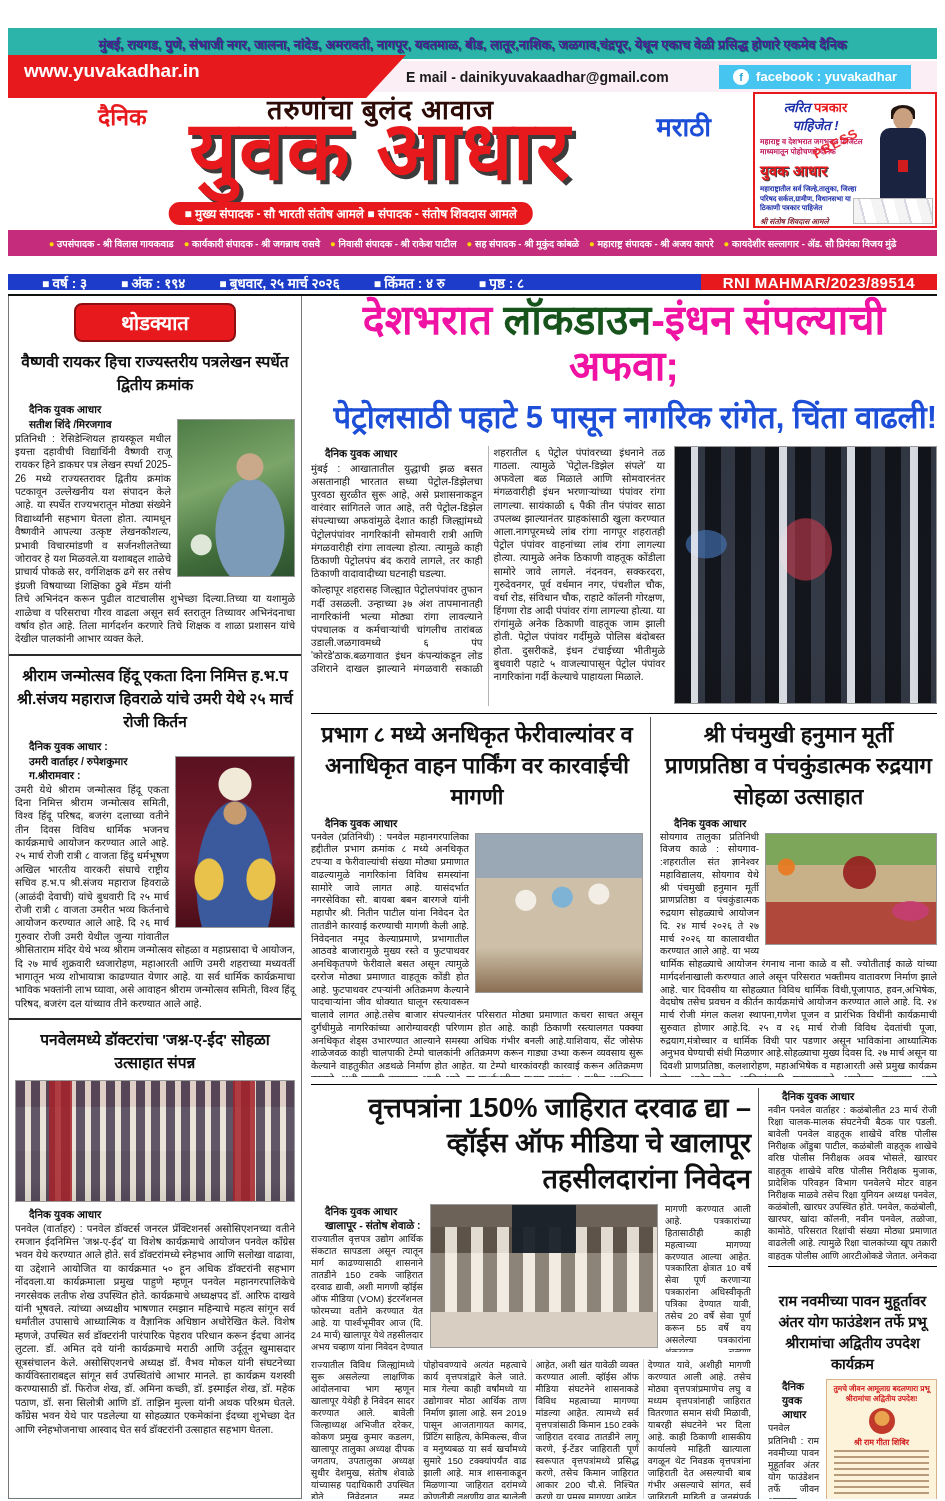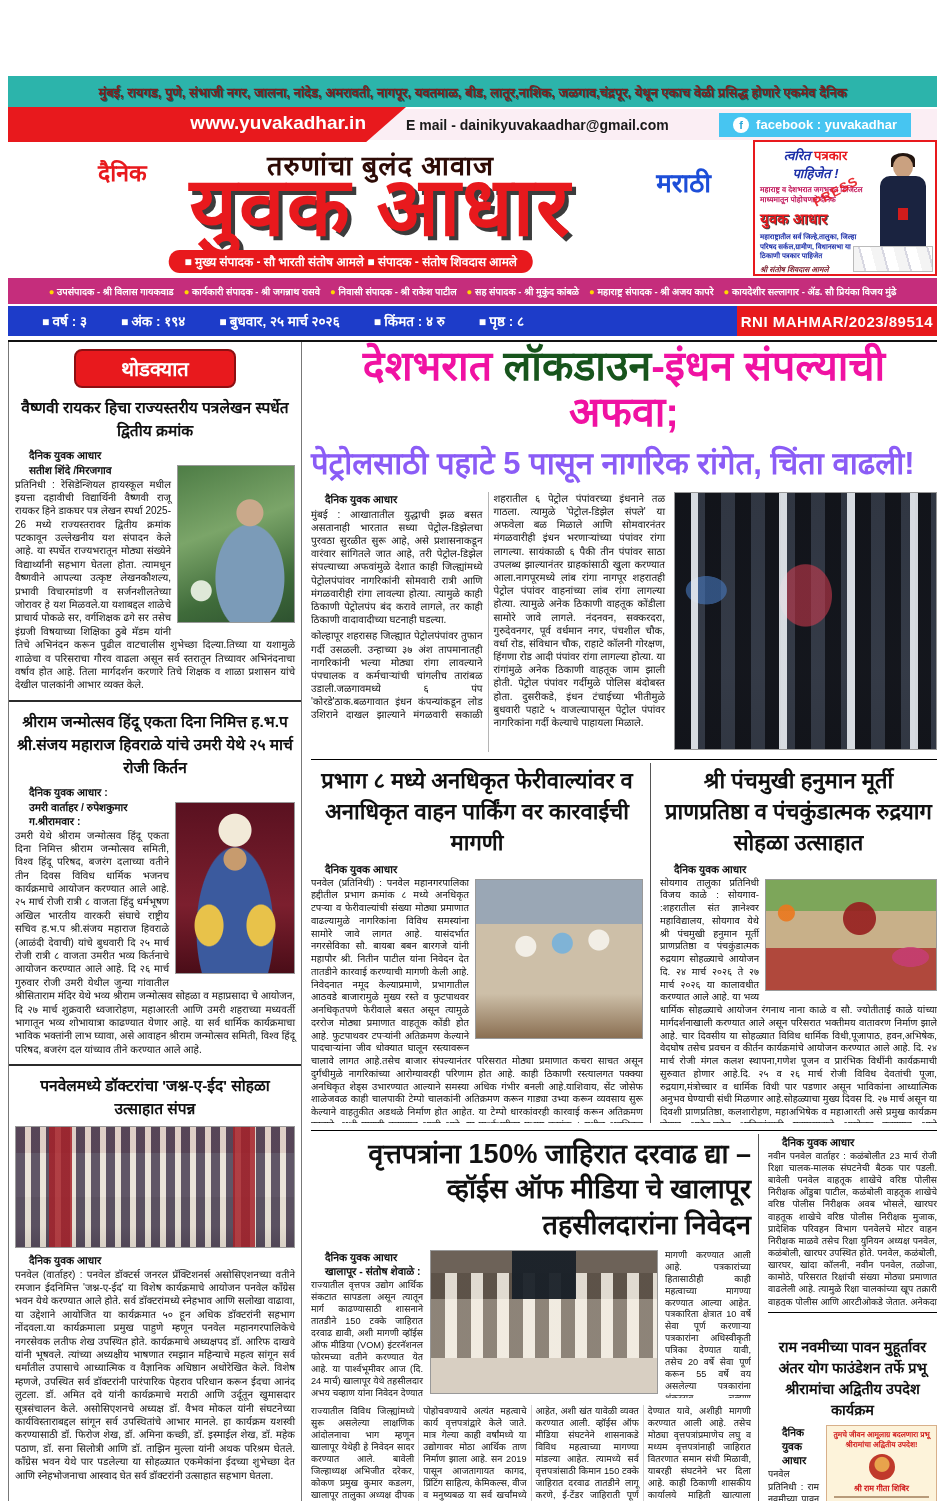--- a/index.html
+++ b/index.html
@@ -3,34 +3,34 @@
 <meta charset="utf-8">
 <style>
   *{margin:0;padding:0;box-sizing:border-box;}
   html,body{background:#fff;}
   body{width:945px;height:1501px;position:relative;overflow:hidden;
        font-family:"Liberation Sans","DejaVu Sans",sans-serif;color:#111;}
   .page{position:absolute;inset:0;padding:0 8px;}
 
   
   .top-gap{height:28px;}
-  .cities-bar{height:31px;background:#2cb4ab;color:#7f1d1d;font-weight:bold;font-size:13px;
-              display:flex;align-items:center;justify-content:center;text-shadow:1px 1px 0 #0a6b66;margin-top:48px;}
+  .cities-bar{height:31px;background:#2cb4ab;color:#4c1d95;font-weight:bold;font-size:13px;
+              display:flex;align-items:center;justify-content:center;text-shadow:1px 1px 0 #0a6b66;}
   .contact-row{height:31px;background:#fbeef4;display:flex;align-items:center;margin-top:2px;}
   .site-ribbon{background:#e8191d;color:#fff;font-weight:bold;font-size:19px;line-height:1;
-               padding:6px 40px 10px 16px;width:398px;clip-path:polygon(0 0,100% 0,90% 100%,0 100%);text-align:right;}
+               padding:6px 40px 18px 16px;width:398px;clip-path:polygon(0 0,100% 0,90% 100%,0 100%);}
   .email-txt{flex:1;text-align:left;font-size:14px;color:#1a1a1a;font-weight:bold;}
   .fb-box{background:#47c5f1;color:#fff;font-weight:bold;font-size:13px;padding:4px 14px;
           display:flex;align-items:center;gap:7px;margin-right:26px;}
   .fb-circle{background:#fff;color:#2da8d8;width:16px;height:16px;border-radius:50%;
              font-size:11px;line-height:16px;text-align:center;font-weight:900;}
 
   
   .masthead-row{height:136px;display:flex;}
-  .masthead-main{flex:1;position:relative;margin-top:8px;}
+  .masthead-main{flex:1;position:relative;}
   .mh-daily{position:absolute;left:90px;top:8px;color:#e8191d;font-size:23px;font-weight:900;}
   .mh-tagline{position:absolute;left:0;right:0;top:-2px;text-align:center;font-size:27px;
               font-weight:900;color:#2d0b06;letter-spacing:1px;}
   .mh-lang{position:absolute;right:42px;top:16px;color:#1d4ed8;font-size:26px;font-weight:900;}
   .mh-title{position:absolute;left:0;right:0;top:18px;text-align:center;font-size:82px;
             font-weight:900;color:#e8191d;text-shadow:4px 4px 0 #3c3c3c;letter-spacing:2px;
             line-height:1;}
   .mh-pill{position:absolute;left:46%;transform:translateX(-50%);bottom:3px;background:#e8191d;
            color:#fff;font-size:12px;font-weight:bold;padding:3px 16px;border-radius:11px;
            white-space:nowrap;}
@@ -53,26 +53,26 @@
   .rep-body{position:absolute;left:6px;top:20px;width:46px;height:80px;border-radius:10px 10px 0 0;background:#1a2340;}
   .rep-mic{position:absolute;left:24px;top:52px;width:10px;height:12px;background:#d01c1c;}
   .ra-papers{position:absolute;right:2px;bottom:2px;width:80px;height:26px;
              background:repeating-linear-gradient(75deg,#f4f4f4 0 10px,#d8d8e2 10px 12px,#fff 12px 22px);
              border:1px solid #bbb;}
 
   
   .editors-strip{height:26px;background:#c52d7c;color:#fff;display:flex;align-items:center;
                  justify-content:center;gap:10px;margin-top:2px;font-size:9.5px;font-weight:bold;white-space:nowrap;overflow:hidden;}
   .ed-item::before{content:"● ";color:#ffd800;}
-  .issue-bar{height:30px;background:#1d3cc9;color:#fff;display:flex;align-items:center;
-             margin-top:2px;font-weight:bold;font-size:13.5px;}
+  .issue-bar{height:16px;background:#1d3cc9;color:#fff;display:flex;align-items:flex-start;
+             margin-top:18px;font-weight:bold;font-size:13.5px;}
   .ib-item{margin-left:34px;}
   .ib-item::before{content:"■ ";font-size:12px;}
   .ib-rni{margin-left:auto;background:#e8191d;height:100%;display:flex;align-items:center;
-          padding:0 4px;font-size:15px;letter-spacing:.5px;}
+          padding:0 22px;font-size:15px;letter-spacing:.5px;}
 
   
   .content{display:flex;margin-top:4px;border-top:2px solid #111;height:1205px;overflow:hidden;}
   .left-col{width:294px;border:1px solid #777;border-top:none;padding:5px 6px;overflow:hidden;}
   .main-col{flex:1;padding-left:9px;overflow:hidden;}
 
   .brief-box{width:162px;margin:2px auto 8px;background:#e8191d;color:#fff;font-size:20px;
              font-weight:900;text-align:center;padding:4px 0;border-radius:8px;border:2px solid #8d0f12;}
   .lc-headline{font-size:15.5px;font-weight:800;text-align:center;line-height:1.5;margin:3px 0 5px;}
   .byline{font-weight:800;font-size:10.5px;margin:1px 0 1px 14px;}
@@ -114,21 +114,21 @@
                radial-gradient(ellipse at 85% 70%,rgba(200,60,120,.8) 0 18px,rgba(0,0,0,0) 19px),
                linear-gradient(180deg,#7da65a 0 28%,#c8b089 28% 62%,#b0483c 62% 100%);}
   .photo-vom{width:228px;height:144px;
     background:linear-gradient(90deg,rgba(0,0,0,0) 0 36%,rgba(25,32,40,.95) 36% 64%,rgba(0,0,0,0) 64%) 0 0/100% 34% no-repeat,
                repeating-linear-gradient(90deg,rgba(80,70,60,.55) 0 14px,rgba(245,240,230,.85) 14px 26px) 0 40%/100% 60% no-repeat,
                linear-gradient(180deg,#6d6258 0 34%,#d8cfc2 34% 100%);}
 
   
   .main-headline{text-align:center;font-size:41px;font-weight:900;line-height:1.12;margin-top:2px;}
   .hl-pink{color:#f012a2;} .hl-green{color:#17541c;}
-  .main-sub{text-align:left;font-size:31px;font-weight:900;color:#8b5cf6;margin-top:5px;}
+  .main-sub{text-align:right;font-size:31px;font-weight:900;color:#1d4ed8;margin-top:5px;}
   .main-article{display:flex;gap:9px;margin-top:9px;height:260px;overflow:hidden;}
   .main-text{width:354px;columns:2;column-gap:11px;column-rule:1px solid #b5b5b5;
              font-size:10px;line-height:1.32;text-align:justify;}
   .main-text p{margin-bottom:3px;}
   .section-rule{border-top:1.5px solid #000;margin:7px 0 3px;}
   .two-col{display:flex;height:360px;overflow:hidden;}
   .ward{width:340px;padding-right:7px;border-right:1px solid #555;overflow:hidden;}
   .hanuman{flex:1;padding-left:9px;overflow:hidden;}
   .sec-headline{font-size:22px;font-weight:900;text-align:center;line-height:1.42;margin:2px 0 3px;}
   .sec-body{font-size:9.6px;line-height:1.33;text-align:justify;}

